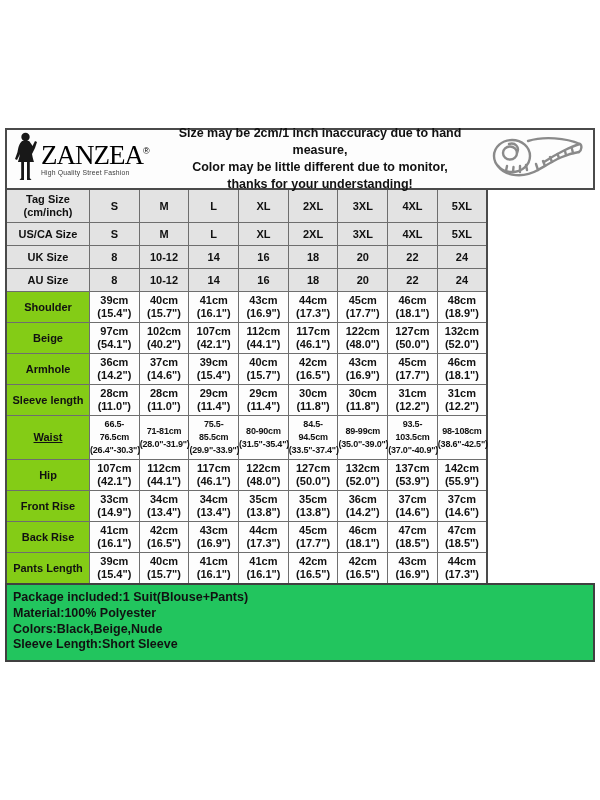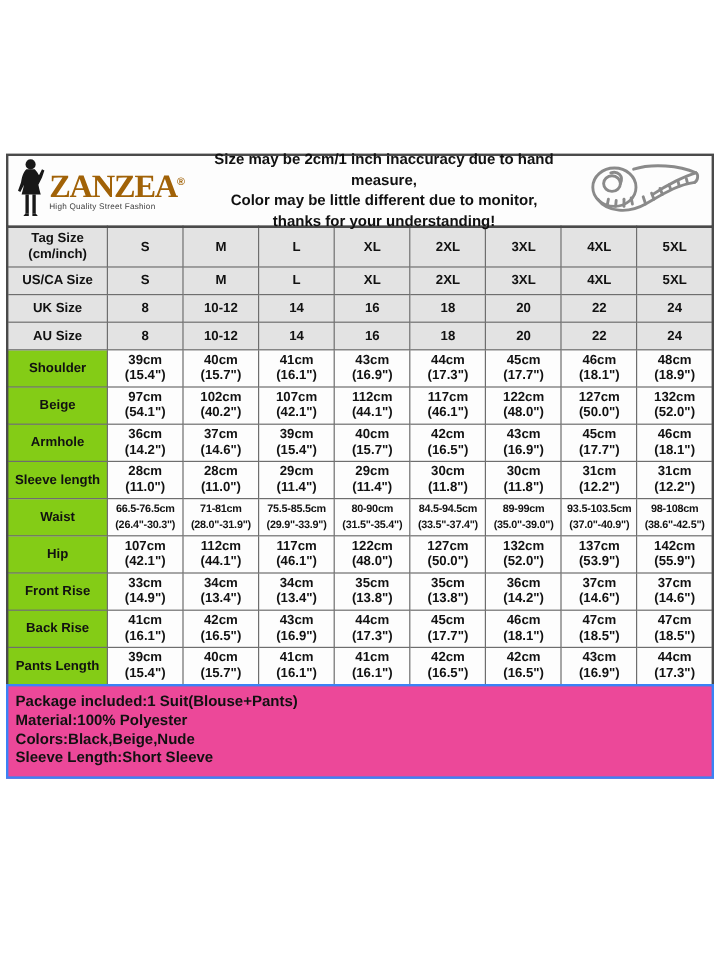--- a/index.html
+++ b/index.html
@@ -6,43 +6,43 @@
   #page{position:relative;width:600px;height:800px;background:#ffffff;overflow:hidden;
         font-family:"Liberation Sans",sans-serif;color:#111;}
   #content{position:absolute;left:5px;top:128px;width:590px;}
 
   
   .header-box{box-sizing:border-box;border:2px solid #4a4a4a;background:#fdfdfd;
               height:62px;display:flex;align-items:center;}
   .brand{width:158px;display:flex;align-items:center;padding-left:6px;box-sizing:border-box;}
   .brand-fig{flex:0 0 auto;margin-right:2px;}
   .brand-txt{display:flex;flex-direction:column;line-height:1;}
-  .brand-name{font-family:"Liberation Serif",serif;font-weight:700;font-size:27px;
-              letter-spacing:-1px;color:#a16207;white-space:nowrap;}
+  .brand-name{font-family:"Liberation Serif",serif;font-weight:400;font-size:27px;
+              letter-spacing:-1px;color:#000000;white-space:nowrap;}
   .brand-reg{font-size:9px;vertical-align:super;font-family:"Liberation Sans",sans-serif;}
   .brand-tag{font-size:6.8px;color:#3c3c3c;letter-spacing:.2px;margin-top:1px;white-space:nowrap;}
   .notice{flex:1;text-align:center;font-weight:700;font-size:12.5px;line-height:17px;}
   .tape{width:118px;display:flex;justify-content:center;align-items:center;}
 
   
-  table.size{border-collapse:collapse;width:590px;margin-top:-2px;table-layout:fixed;padding-left:24px;}
+  table.size{border-collapse:collapse;width:483px;margin-top:-2px;table-layout:fixed;padding-left:24px;}
   table.size td,table.size th{border:1px solid #6e6e6e;text-align:center;vertical-align:middle;
         font-weight:700;font-size:11px;line-height:13px;padding:2px 0;
         white-space:pre-line;background:#fdfdfd;}
   table.size{border:2px solid #4a4a4a;}
   table.size .lbl{background:#84cc16;width:82px;}
   table.size tr.hdr td,table.size tr.hdr th{background:#e3e3e3;}
   table.size tr.tagrow th,table.size tr.tagrow td{height:28px;}
   table.size tr.hdr td{height:18px;}
   table.size tr.meas td{height:26px;}
   table.size tr.small td{font-size:9px;letter-spacing:-.2px;}
-  table.size tr.small td.lbl{font-size:11px;letter-spacing:0;}
+  table.size tr.small td.lbl{font-size:11px;letter-spacing:0;text-decoration:underline;}
 
   
-  .details-box{box-sizing:border-box;border:2px solid #3b82f6;margin-top:-2px;background:#ec4899;
+  .details-box{box-sizing:border-box;border:2px solid #404040;margin-top:-2px;background:#22c55e;
                padding:5px 24px 7px 6px;}
   .details-box div{font-weight:700;font-size:12.5px;line-height:15.8px;}
 </style>
 </head>
 <body>
 
 <div id="page">
   <div id="content">
 
     <div class="header-box">

